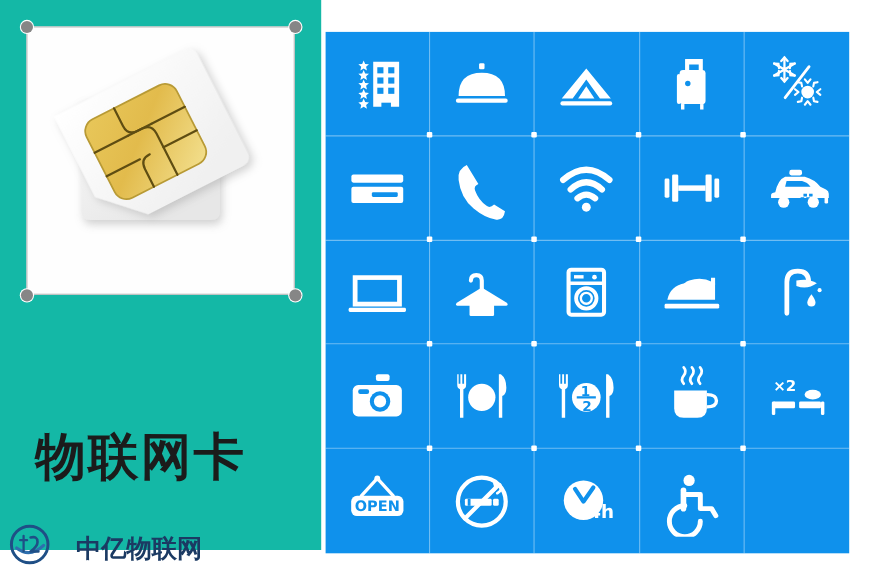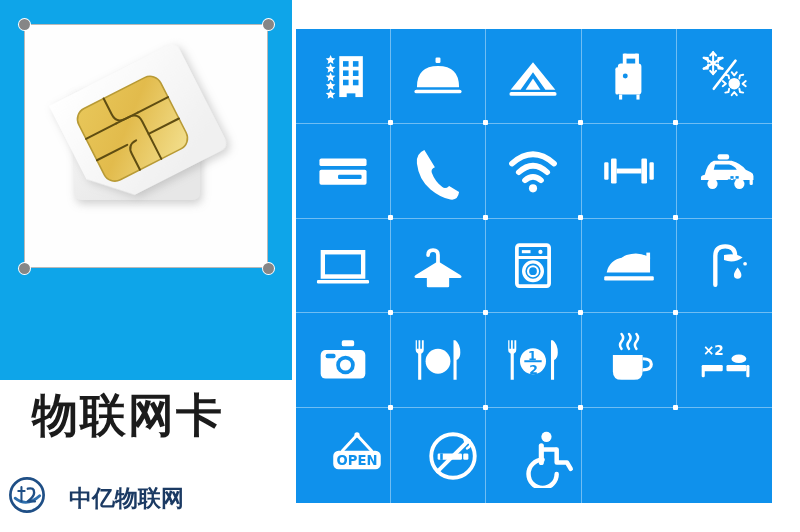--- a/index.html
+++ b/index.html
@@ -6,21 +6,21 @@
   body{
     width:800px;height:532px;
     background:#ffffff;
     font-family:"Liberation Sans","DejaVu Sans",sans-serif;
     overflow:hidden;
     position:relative;
   }
   .stage{position:absolute;left:0;top:0;width:800px;height:532px;}
 
   
-  .left-panel{position:absolute;left:0;top:0;width:292px;height:380px;background:#0ea5e9;}
+  .left-panel{position:absolute;left:0;top:0;width:292px;height:500px;background:#14b8a6;}
 
   .sel-frame{
     position:absolute;left:24px;top:24px;width:244px;height:244px;
     border:1px solid #b9b9b9;box-sizing:border-box;background:#fefefe;
   }
   .handle{
     position:absolute;width:11px;height:11px;border-radius:50%;
     background:#868686;box-shadow:0 0 0 1px #ffffff;
   }
   .h-tl{left:18.5px;top:18.5px;}
@@ -58,21 +58,21 @@
     grid-template-rows:repeat(5,1fr);
   }
   .cell{
     position:relative;
     display:flex;align-items:center;justify-content:center;
     box-sizing:border-box;
     border-right:1px solid rgba(255,255,255,.40);
     border-bottom:1px solid rgba(255,255,255,.40);
   }
   .cell:nth-child(5n){border-right:none;}
-  .cell:nth-child(n+21){border-bottom:none;justify-content:flex-end;}
+  .cell:nth-child(n+21){border-bottom:none;}
   
   .node{
     position:absolute;right:-2.5px;bottom:-2.5px;
     width:5px;height:5px;background:#ffffff;border-radius:1px;
     z-index:3;
   }
   .cell:nth-child(5n) .node,
   .cell:nth-child(n+21) .node{display:none;}
 
   .cell svg{display:block;}
@@ -470,20 +470,30 @@
             <rect x="26" y="46" width="38" height="10" rx="2" class="glyph"></rect>
             <rect x="30" y="46" width="4" height="10" fill="#0f91ec"></rect>
             <rect x="66" y="46" width="8" height="10" rx="2" class="glyph"></rect>
             <path d="M64 36 q8 -4 4 -12" fill="none" stroke="#fff" stroke-width="4" stroke-linecap="round"></path>
             <path d="M72 38 q8 -4 4 -12" fill="none" stroke="#fff" stroke-width="4" stroke-linecap="round"></path>
           </g>
         </svg>
 
       </div>
 
+      <div class="cell">
+        <svg width="64" height="64" viewBox="0 0 100 100">
+          <g>
+            <circle cx="46" cy="48" r="28" class="glyph"></circle>
+            <path d="M34 32 L46 50 L60 30" fill="none" stroke="#0f91ec" stroke-width="6" stroke-linecap="round" stroke-linejoin="round"></path>
+            <text x="62" y="74" text-anchor="middle" font-size="26" font-weight="700" font-family="DejaVu Sans, sans-serif" fill="#ffffff">24h</text>
+          </g>
+        </svg>
+
+      </div>
 
       <div class="cell">
         <svg width="64" height="64" viewBox="0 0 100 100">
           <g>
             <circle cx="46" cy="20" r="8" class="glyph"></circle>
             <path d="M38 34 v26" fill="none" stroke="#fff" stroke-width="8" stroke-linecap="round"></path>
             <path d="M38 40 h22" fill="none" stroke="#fff" stroke-width="7" stroke-linecap="round"></path>
             <path d="M62 40 v20 h16 l6 10" fill="none" stroke="#fff" stroke-width="7" stroke-linecap="round" stroke-linejoin="round"></path>
             <path d="M40 56 a22 22 0 1 0 22 22" fill="none" stroke="#fff" stroke-width="7" stroke-linecap="round"></path>
           </g>

